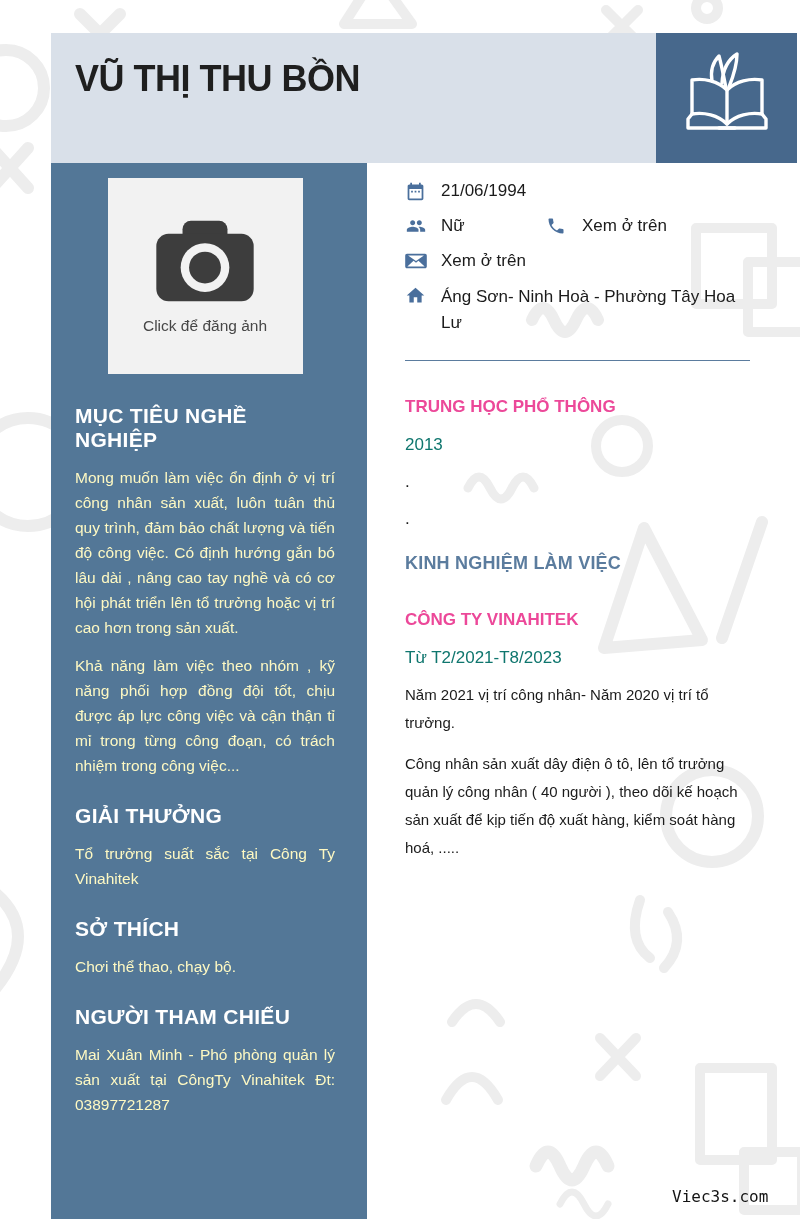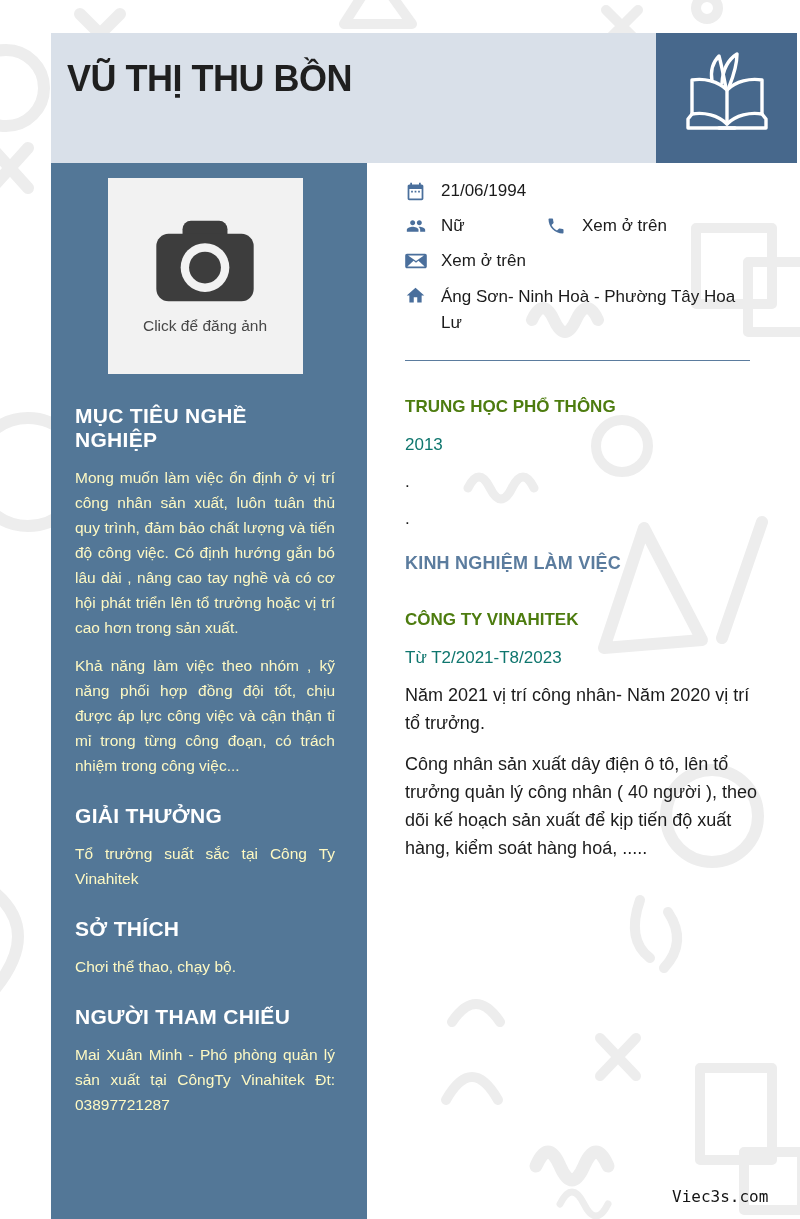--- a/index.html
+++ b/index.html
@@ -7,21 +7,21 @@
     width:800px;height:1219px;position:relative;overflow:hidden;
     background:#ffffff;
     font-family:"Liberation Sans","DejaVu Sans",sans-serif;
     -webkit-font-smoothing:antialiased;
   }
   
   .wm{position:absolute;left:0;top:0;width:800px;height:1219px;z-index:0;}
   
   .header-band{
     position:absolute;left:51px;top:33px;width:605px;height:130px;
-    background:#d9e0e9;z-index:2;box-sizing:border-box;padding:26px 0 0 16px;
+    background:#d9e0e9;z-index:2;box-sizing:border-box;padding:26px 0 0 24px;
   }
   .cv-name{font-size:36px;font-weight:700;color:#1f1f1f;letter-spacing:-.5px;line-height:40px;margin:0;}
   .cv-title{font-size:19px;font-weight:400;color:#2e3a45;letter-spacing:-.2px;margin:11px 0 0;}
   .logo-square{
     position:absolute;left:656px;top:33px;width:141px;height:130px;background:#47688c;
     display:flex;align-items:center;justify-content:center;z-index:2;
   }
   
   .sidebar{
     position:absolute;left:51px;top:163px;width:316px;height:1056px;background:#537797;
@@ -41,24 +41,24 @@
   .c-row.firstrow{margin-top:6px;}
   .c-row.top{align-items:flex-start;}
   .c-ic{width:24px;height:22px;flex:0 0 24px;margin-right:12px;display:flex;align-items:center;}
   .c-ic svg{display:block;}
   .c-txt{font-size:17px;color:#1b1b1b;line-height:24px;}
   .gender-cell{display:flex;align-items:center;width:141px;}
   .addr{width:302px;line-height:26px;}
   .divider{border:none;border-top:1px solid #5b7c9e;margin:24px 0 0;width:345px;}
   .sec-h{font-size:18px;font-weight:700;color:#5b7c9e;letter-spacing:.2px;margin:50px 0 0;}
   .sec-h.exp{margin-top:24px;}
-  .item-b{font-size:17px;font-weight:700;color:#4d7c0f;margin:36px 0 0;}
+  .item-b{font-size:17px;font-weight:700;color:#ec4899;margin:36px 0 0;}
   .item-t{font-size:17px;color:#0f766e;margin:18px 0 0;}
   .item-dot{font-size:17px;color:#1b1b1b;margin:17px 0 0;}
-  .item-p{font-size:18px;color:#1b1b1b;line-height:28px;margin:13px 0 0;}
+  .item-p{font-size:15px;color:#1b1b1b;line-height:28px;margin:13px 0 0;}
   .brand{
     position:absolute;left:672px;top:1187px;z-index:2;
     font-family:"DejaVu Sans Mono","Liberation Mono",monospace;
     font-size:16px;color:#141414;
   }
 </style>
 </head>
 <body>
 
 <svg class="wm" viewBox="0 0 800 1219">

